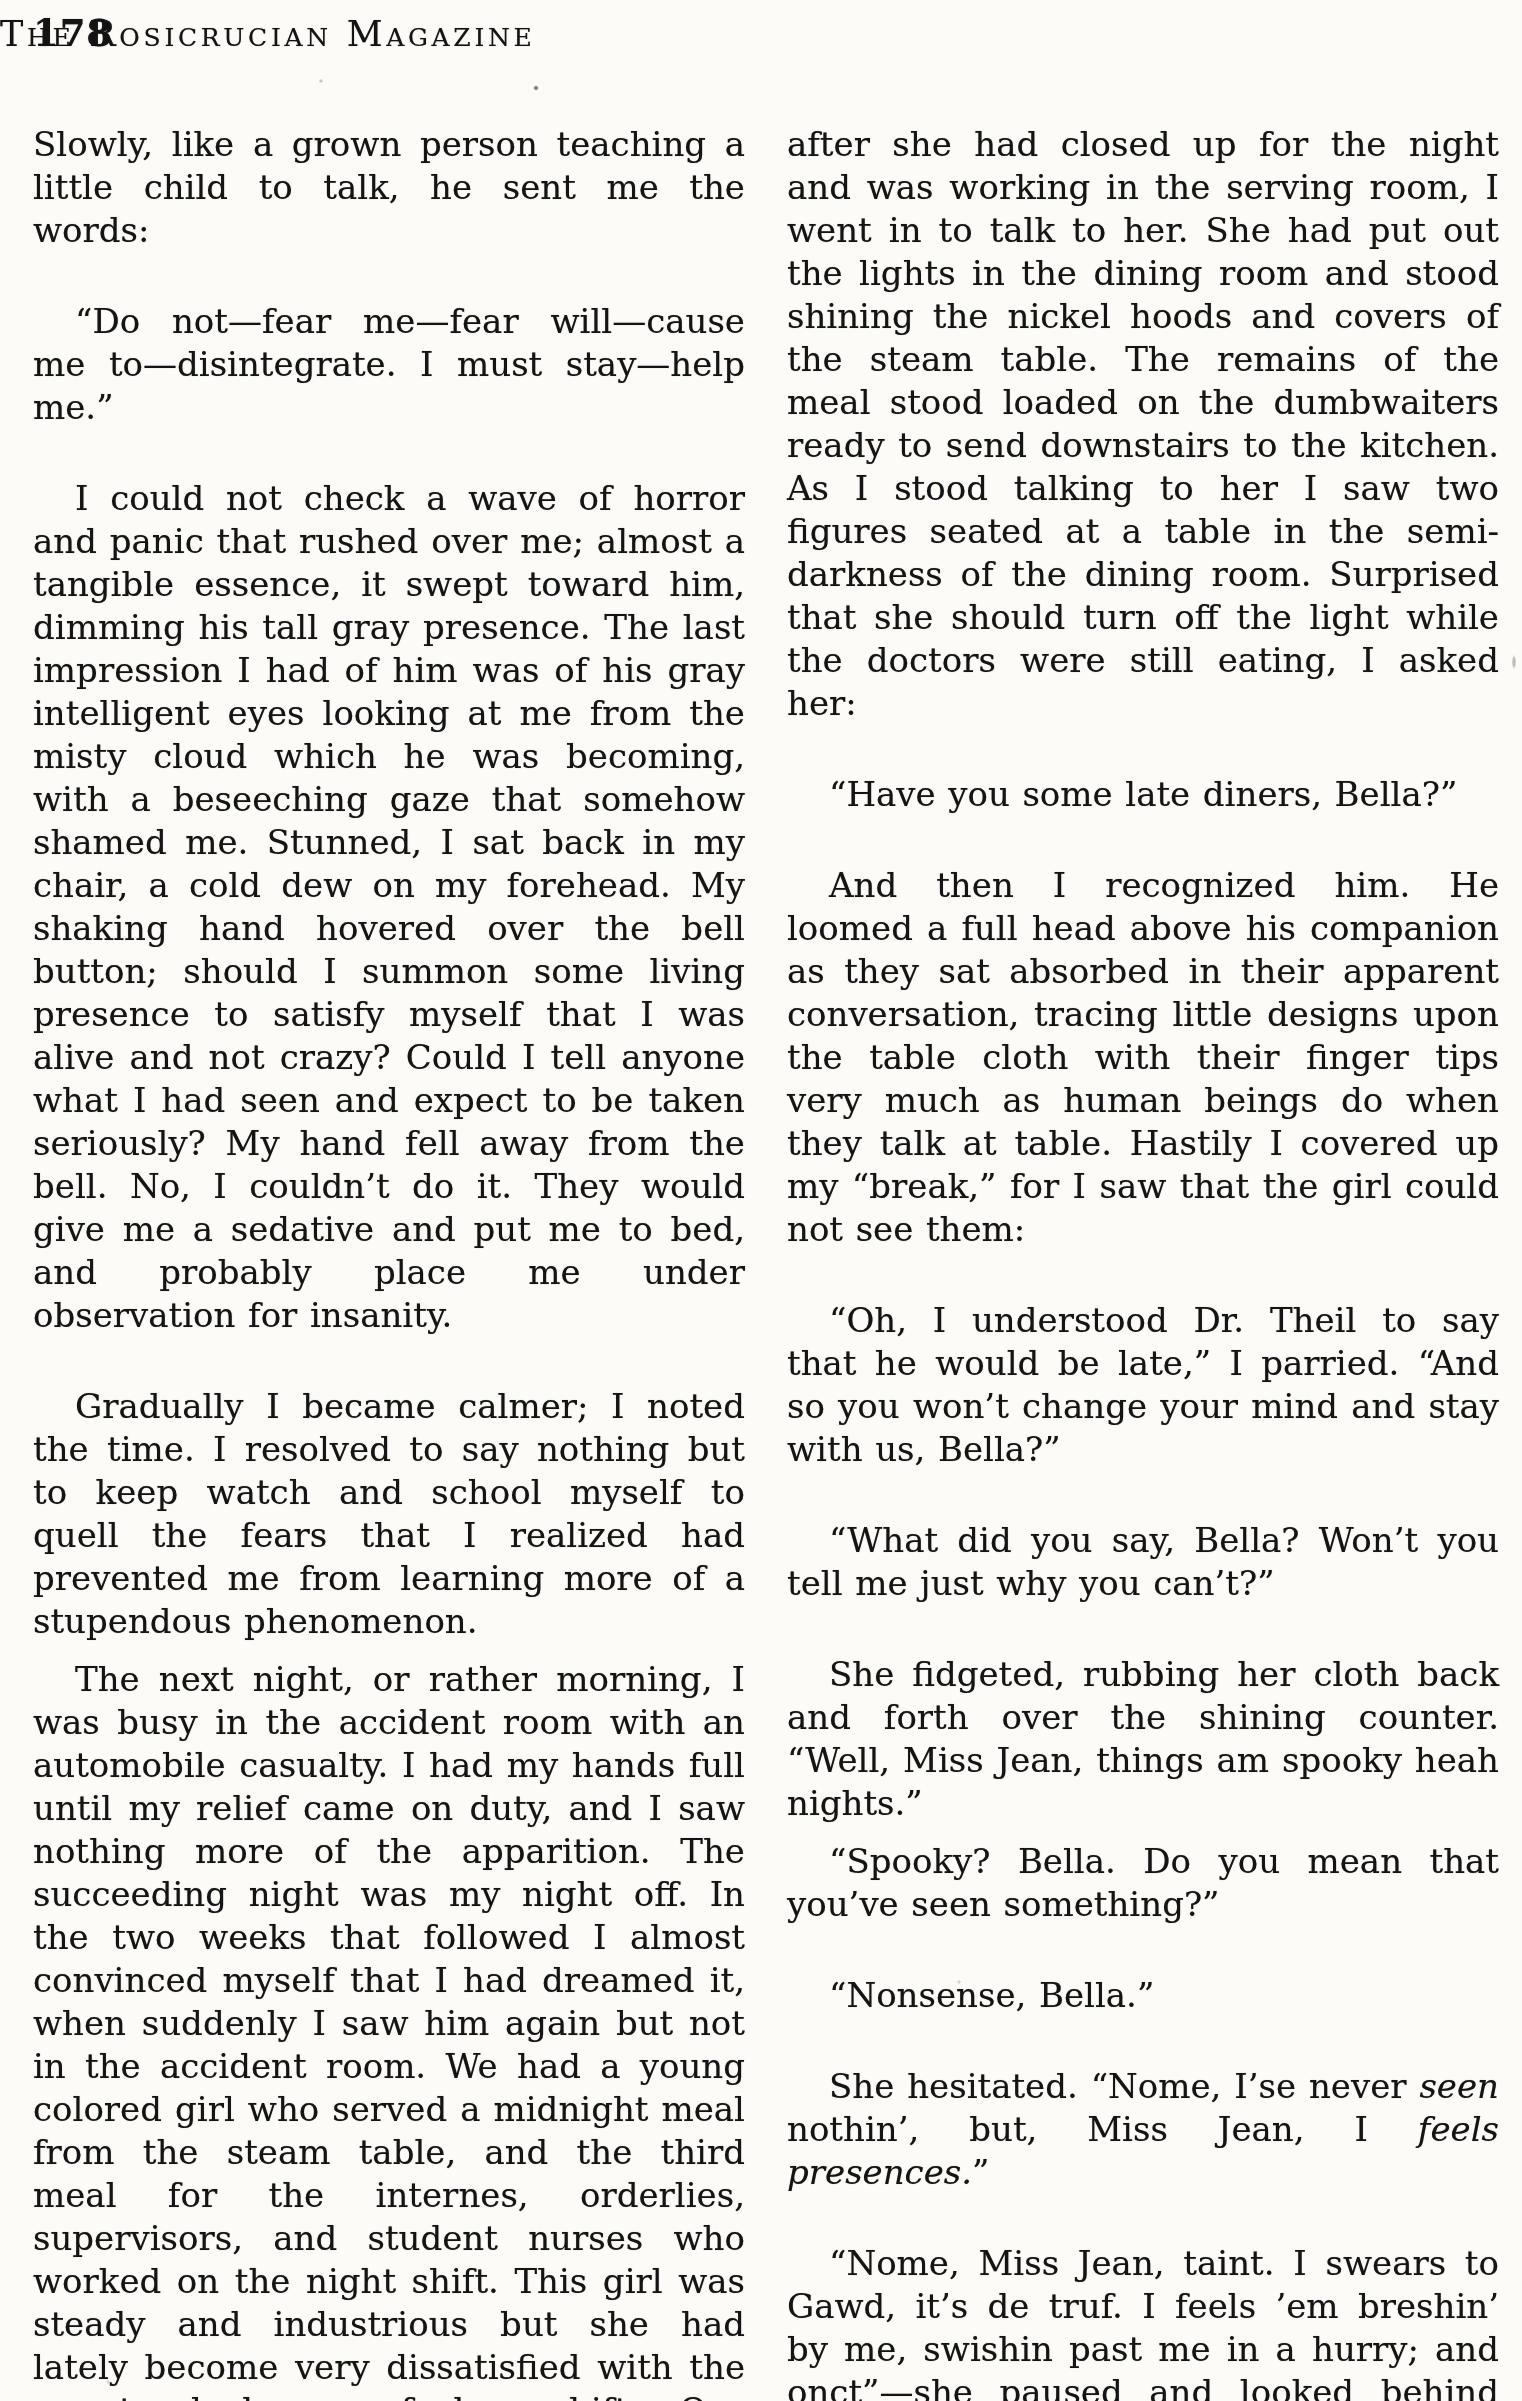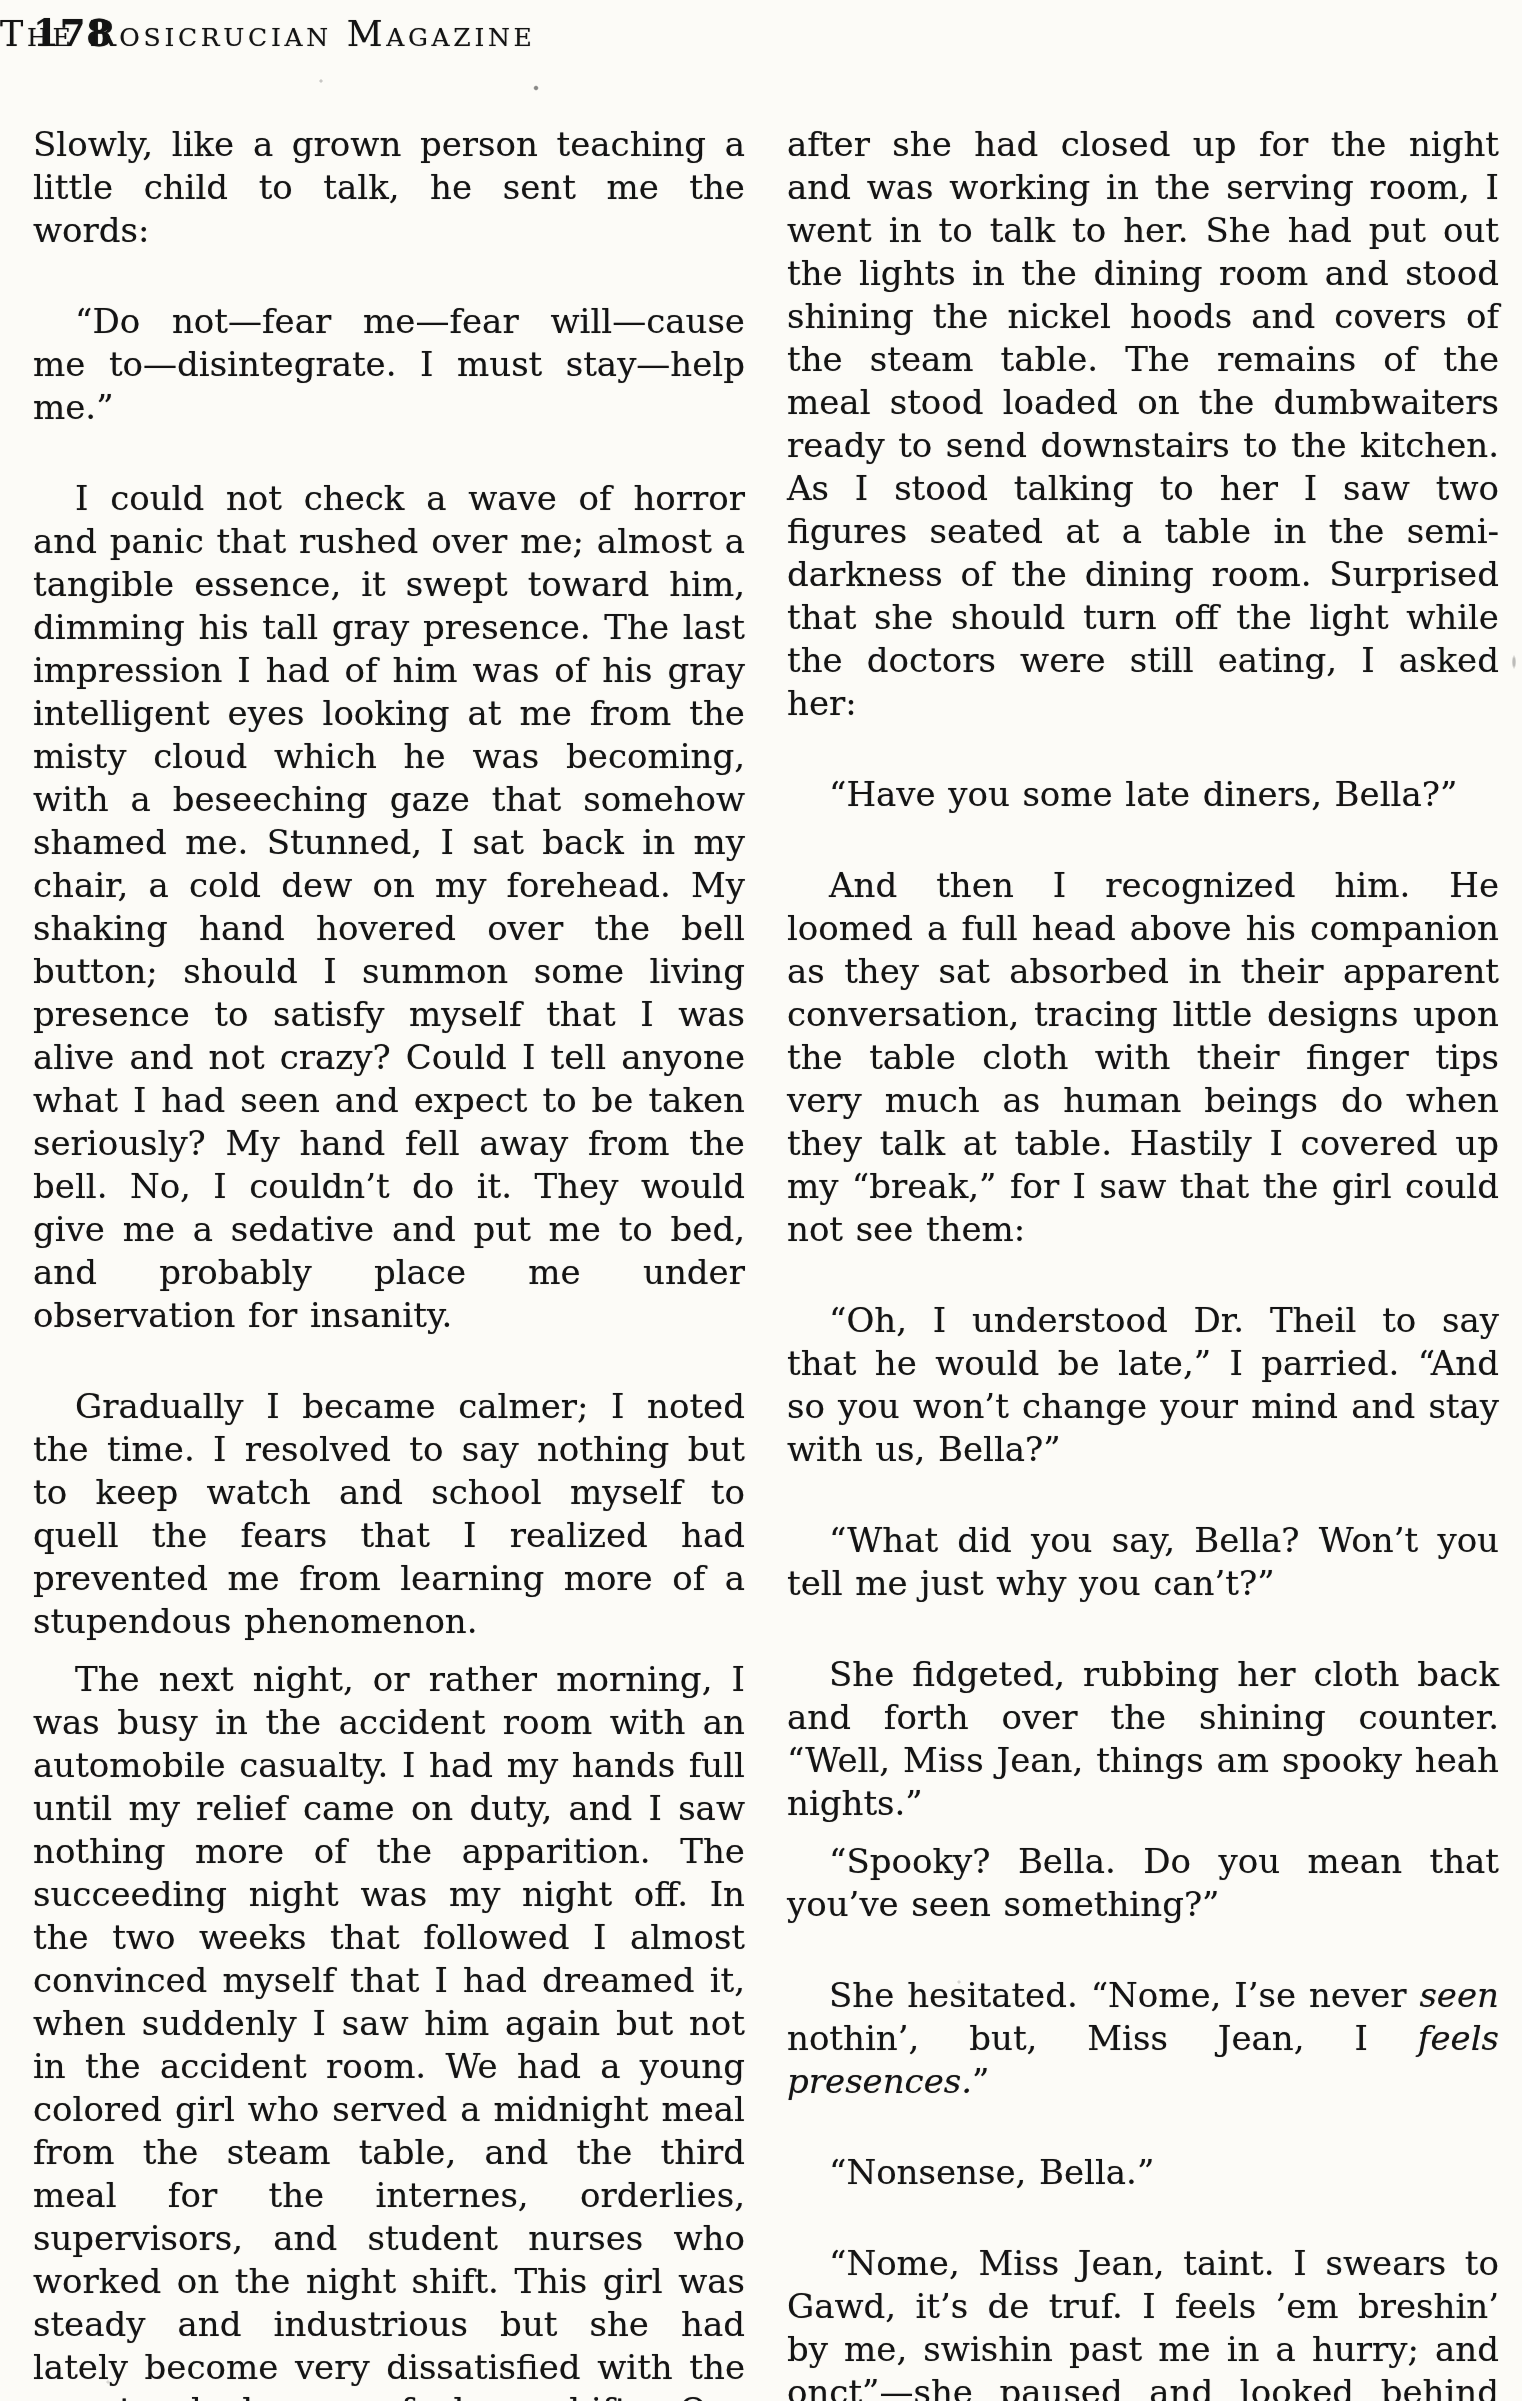--- a/index.html
+++ b/index.html
@@ -83,18 +83,18 @@
       <p class="indent space"><span>The next night, or rather morning, I was busy in the accident room with an automobile casualty. I had my hands full until my relief came on duty, and I saw nothing more of the apparition. The succeeding night was my night off. In the two weeks that followed I almost convinced myself that I had dreamed it, when suddenly I saw him again but not in the accident room. We had a young colored girl who served a midnight meal from the steam table, and the third meal for the internes, orderlies, supervisors, and student nurses who worked on the night shift. This girl was steady and industrious but she had lately become very dissatisfied with the unnatural hours of her shift. Our superintendent wished to keep her, and had left a note for me telling me to talk to her and see if she could be persuaded to stay. So</span></p>
     </div>
   <div class="col">
       <p class=""><span>after she had closed up for the night and was working in the serving room, I went in to talk to her. She had put out the lights in the dining room and stood shining the nickel hoods and covers of the steam table. The remains of the meal stood loaded on the dumbwaiters ready to send downstairs to the kitchen. As I stood talking to her I saw two figures seated at a table in the semi-darkness of the dining room. Surprised that she should turn off the light while the doctors were still eating, I asked her:</span></p>
       <p class="indent"><span>“Have you some late diners, Bella?”</span></p>
       <p class="indent"><span>And then I recognized him. He loomed a full head above his companion as they sat absorbed in their apparent conversation, tracing little designs upon the table cloth with their finger tips very much as human beings do when they talk at table. Hastily I covered up my “break,” for I saw that the girl could not see them:</span></p>
       <p class="indent"><span>“Oh, I understood Dr. Theil to say that he would be late,” I parried. “And so you won’t change your mind and stay with us, Bella?”</span></p>
       <p class="indent"><span>“What did you say, Bella? Won’t you tell me just why you can’t?”</span></p>
       <p class="indent"><span>She fidgeted, rubbing her cloth back and forth over the shining counter. “Well, Miss Jean, things am spooky heah nights.”</span></p>
       <p class="indent space"><span>“Spooky? Bella. Do you mean that you’ve seen something?”</span></p>
+      <p class="indent"><span>“Nonsense, Bella.”</span></p>
       <p class="indent"><span>She hesitated. “Nome, I’se never </span><em>seen</em><span> nothin’, but, Miss Jean, I </span><em>feels presences.</em><span>”</span></p>
-      <p class="indent"><span>“Nonsense, Bella.”</span></p>
       <p class="indent"><span>“Nome, Miss Jean, taint. I swears to Gawd, it’s de truf. I feels ’em breshin’ by me, swishin past me in a hurry; and onct”—she paused and looked behind her, rolling her eyes and shuddering—</span></p>
     </div>
 </div>
 
 
 </body></html>

